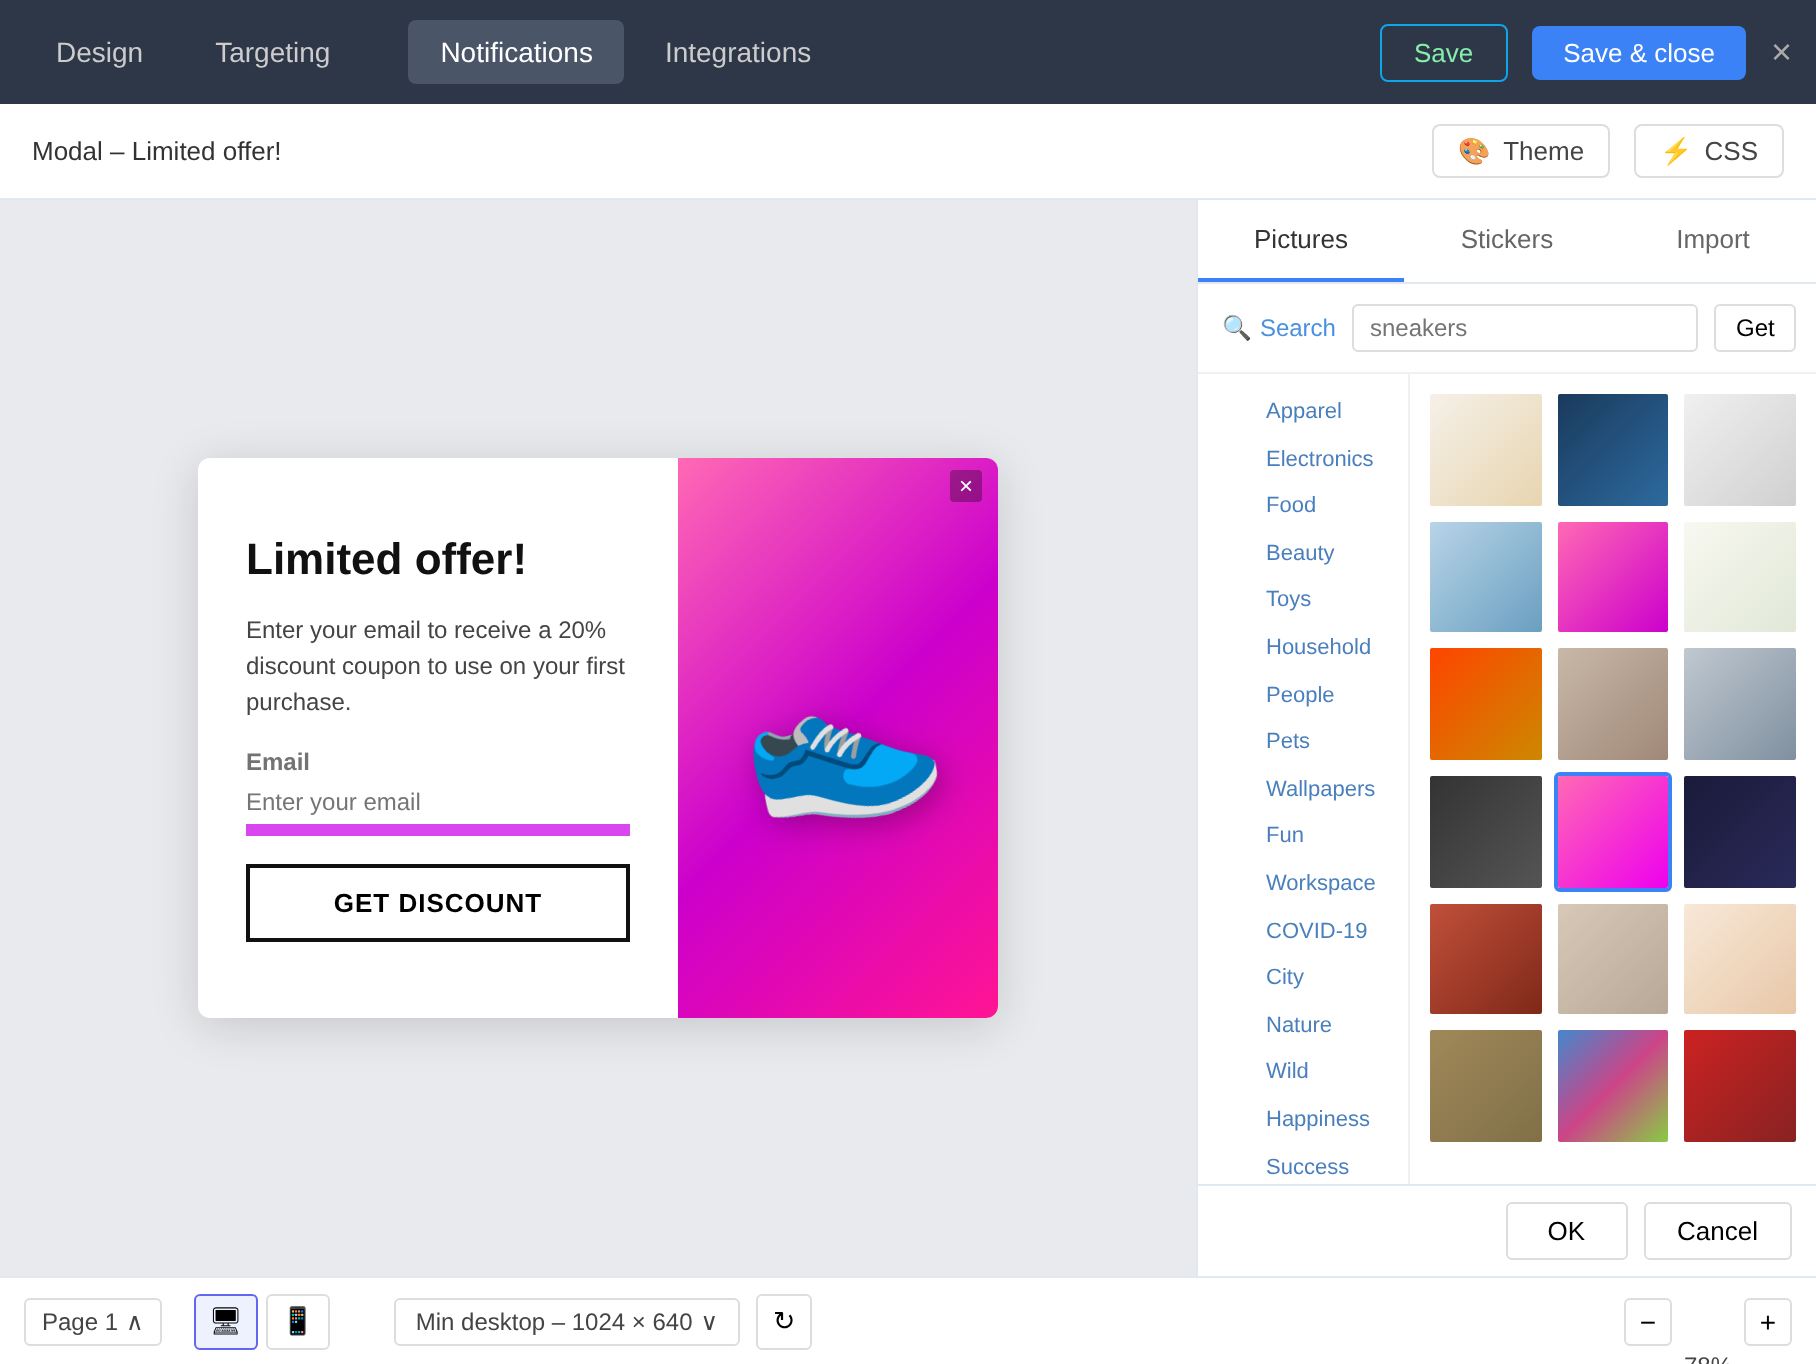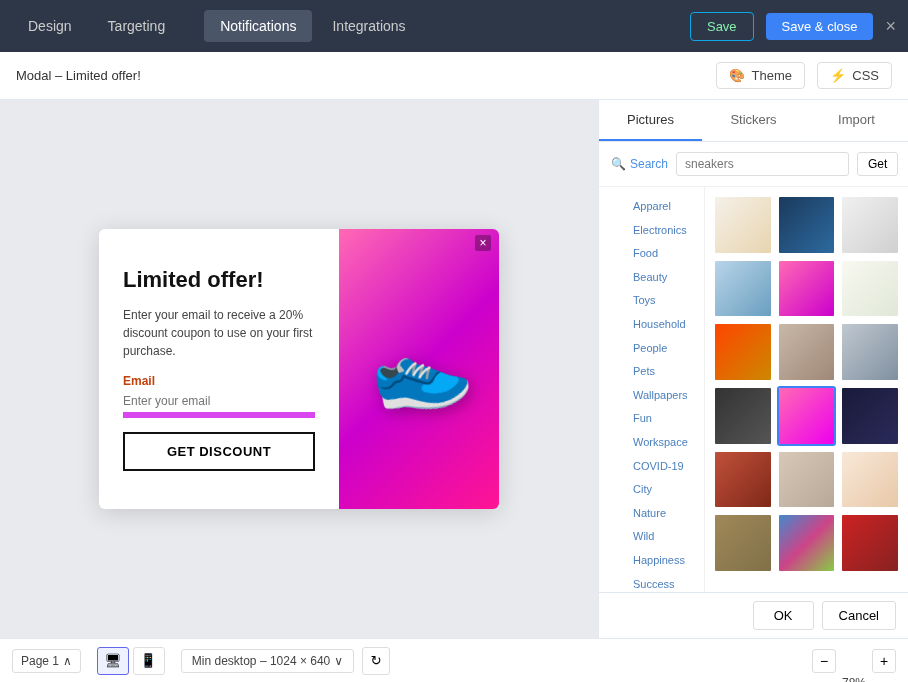--- a/index.html
+++ b/index.html
@@ -21,21 +21,21 @@
 
     
     .main { display: flex; height: calc(682px - 52px - 48px - 44px); }
 
     
     .canvas-area { flex: 1; background: #e8eaed; display: flex; align-items: center; justify-content: center; position: relative; overflow: hidden; }
     .modal-card { background: #fff; border-radius: 6px; box-shadow: 0 4px 24px rgba(0,0,0,0.15); width: 400px; height: 280px; display: flex; overflow: hidden; }
     .modal-left { padding: 28px 24px; flex: 1; display: flex; flex-direction: column; justify-content: center; }
     .modal-title { font-size: 22px; font-weight: 800; color: #111; margin-bottom: 12px; line-height: 1.2; }
     .modal-desc { font-size: 12px; color: #444; line-height: 1.5; margin-bottom: 14px; }
-    .modal-label { font-size: 12px; font-weight: 600; color: #c2410c; margin-bottom: 6px; }
+    .modal-label { font-size: 12px; font-weight: 600; color: #737373; margin-bottom: 6px; }
     .modal-input { border: none; border-bottom: 6px solid #d946ef; width: 100%; font-size: 12px; color: #999; padding-bottom: 4px; outline: none; margin-bottom: 14px; }
     .modal-btn { border: 2px solid #111; background: #fff; font-weight: 700; font-size: 13px; padding: 10px; text-align: center; cursor: pointer; letter-spacing: 0.5px; }
     .modal-right { width: 160px; background: linear-gradient(135deg, #ff69b4, #cc00cc, #ff1493); display: flex; align-items: center; justify-content: center; position: relative; }
     .modal-right-img { font-size: 80px; transform: rotate(-15deg); filter: drop-shadow(2px 4px 8px rgba(0,0,0,0.3)); }
     .modal-close-x { position: absolute; top: 6px; right: 8px; font-size: 12px; color: #fff; cursor: pointer; background: rgba(0,0,0,0.3); border-radius: 2px; width: 16px; height: 16px; display: flex; align-items: center; justify-content: center; }
 
     
     .right-panel { width: 310px; background: #fff; border-left: 1px solid #e2e8f0; display: flex; flex-direction: column; }
     .panel-tabs { display: flex; border-bottom: 1px solid #e2e8f0; }
     .panel-tab { flex: 1; text-align: center; padding: 12px 0; font-size: 13px; color: #666; cursor: pointer; border-bottom: 2px solid transparent; }
@@ -59,21 +59,21 @@
     .image-cell { width: 100%; aspect-ratio: 1; border-radius: 3px; overflow: hidden; cursor: pointer; border: 2px solid transparent; }
     .image-cell.selected { border: 2px solid #3b82f6; }
     .image-cell-inner { width: 100%; height: 100%; }
 
     
     .bottom-bar { display: flex; align-items: center; background: #fff; height: 44px; border-top: 1px solid #e2e8f0; padding: 0 12px; gap: 8px; }
     .page-indicator { display: flex; align-items: center; gap: 4px; font-size: 12px; color: #444; border: 1px solid #ddd; padding: 4px 8px; border-radius: 3px; cursor: pointer; }
     .device-icons { display: flex; gap: 4px; margin-left: 8px; }
     .device-btn { width: 32px; height: 28px; display: flex; align-items: center; justify-content: center; border: 1px solid #ddd; border-radius: 3px; cursor: pointer; background: #fff; }
     .device-btn.active { background: #eef2ff; border-color: #6366f1; }
-    .resolution-btn { display: flex; align-items: center; gap: 4px; font-size: 12px; color: #444; border: 1px solid #ddd; padding: 4px 10px; border-radius: 3px; cursor: pointer; margin-left: 8px; }
+    .resolution-btn { display: flex; align-items: center; gap: 4px; font-size: 12px; color: #444; border: 1px solid #ddd; padding: 4px 10px; border-radius: 3px; cursor: pointer; margin-left: 24px; }
     .spacer { flex: 1; }
     .zoom-controls { display: flex; align-items: center; gap: 6px; }
     .zoom-btn { width: 24px; height: 24px; border: 1px solid #ddd; background: #fff; border-radius: 3px; cursor: pointer; font-size: 14px; display: flex; align-items: center; justify-content: center; }
     .zoom-label { font-size: 12px; color: #444; margin-top: 44px; }
     .rotate-btn { width: 28px; height: 28px; border: 1px solid #ddd; background: #fff; border-radius: 3px; cursor: pointer; display: flex; align-items: center; justify-content: center; }
 
     
     .panel-footer { display: flex; justify-content: flex-end; gap: 8px; padding: 8px 12px; border-top: 1px solid #e2e8f0; }
     .btn-ok { background: #fff; border: 1px solid #ddd; padding: 6px 20px; border-radius: 3px; font-size: 13px; cursor: pointer; }
     .btn-cancel { background: #fff; border: 1px solid #ddd; padding: 6px 16px; border-radius: 3px; font-size: 13px; cursor: pointer; }

